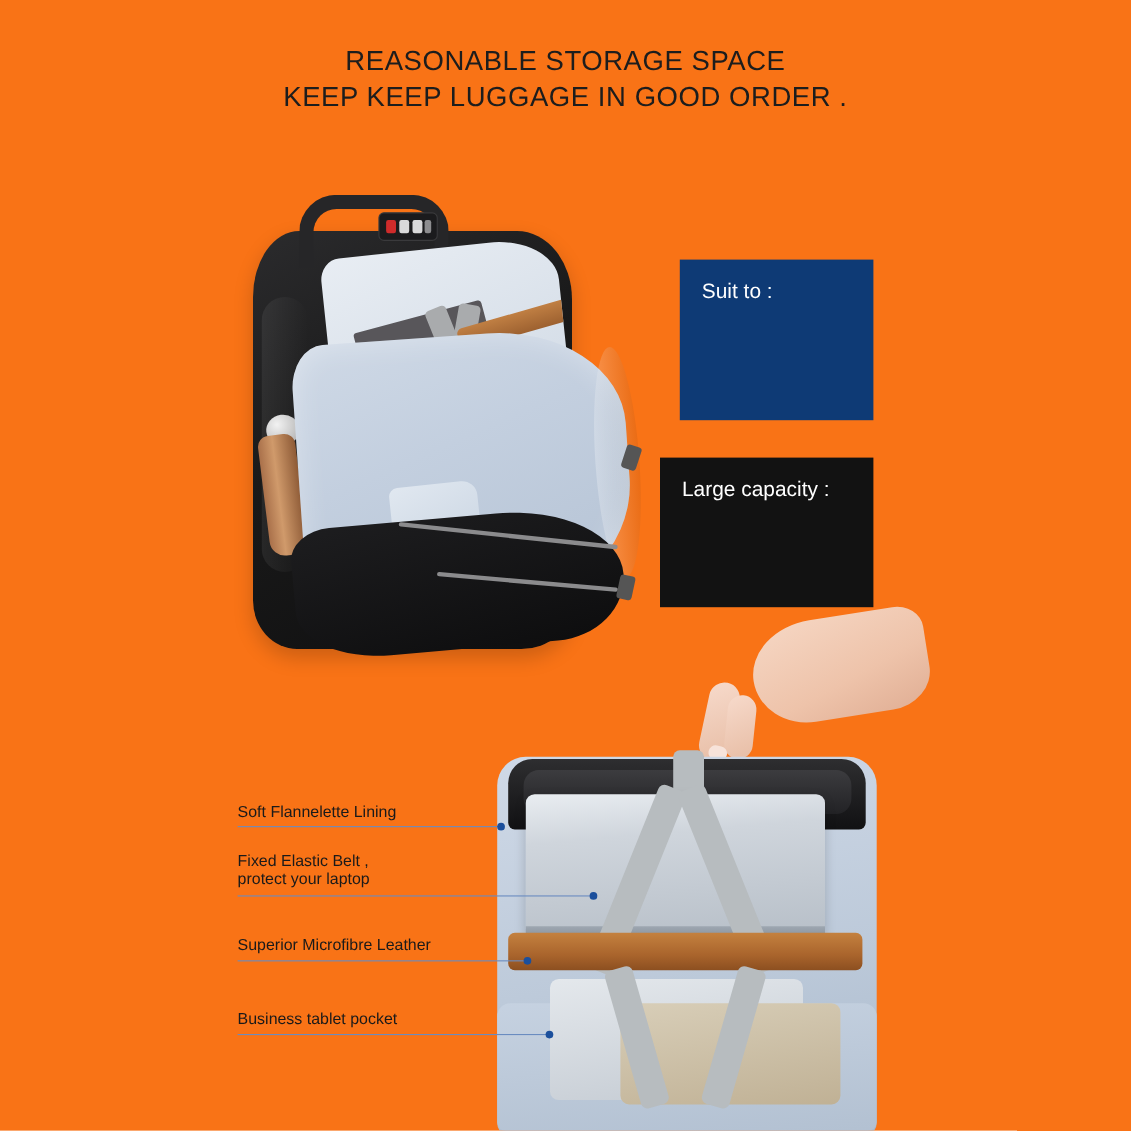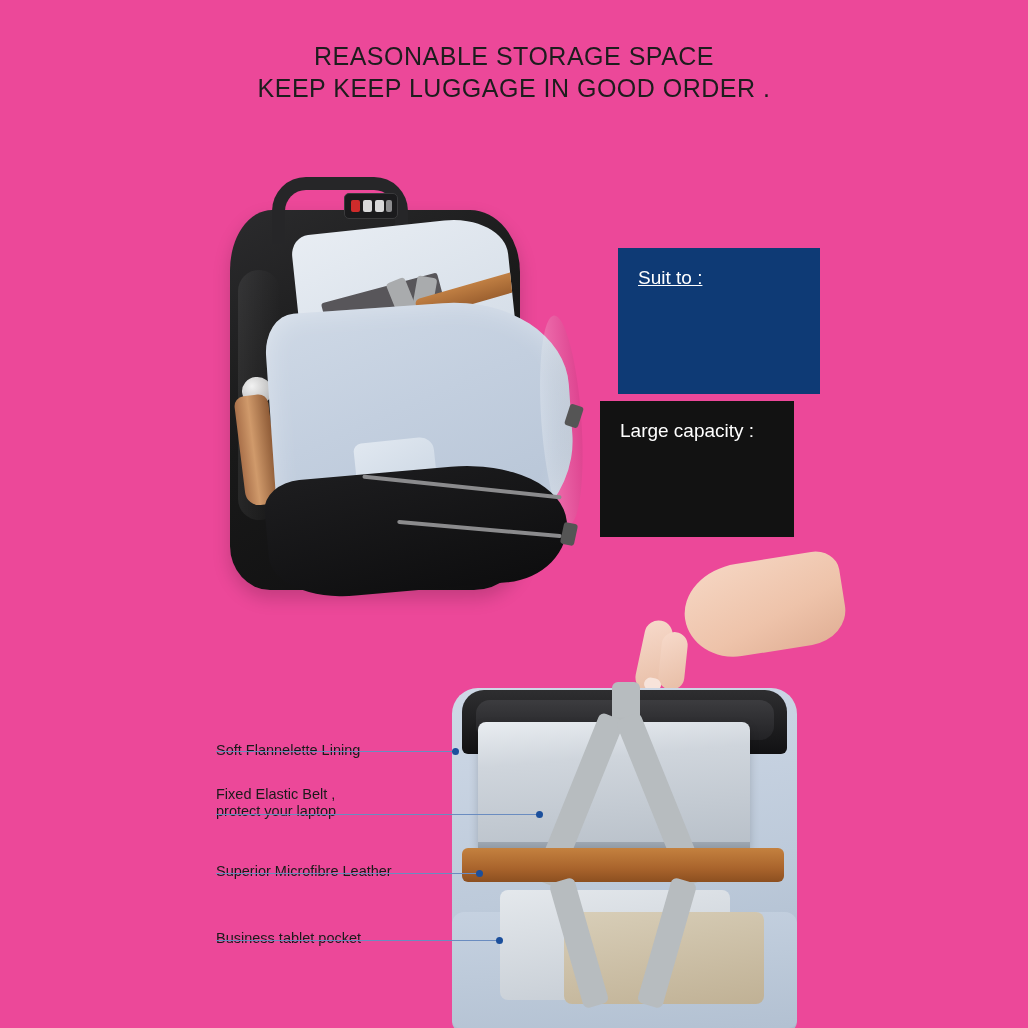--- a/index.html
+++ b/index.html
@@ -9,21 +9,21 @@
   }
   body {
     font-family: "Liberation Sans", sans-serif;
     -webkit-font-smoothing: antialiased;
   }
   .page {
     position: relative;
     width: 1028px;
     height: 1028px;
     overflow: hidden;
-    background: #ec4899;
+    background: #f97316;
   }
 
   
   .headline {
     position: absolute;
     top: 40px;
     left: 0;
     width: 1028px;
     text-align: center;
     color: #1d1d1d;
@@ -231,29 +231,28 @@
 
   
   .card {
     position: absolute;
     padding: 18px 20px 16px 20px;
     box-sizing: border-box;
     color: #ffffff;
   }
   .card-blue {
     left: 618px;
-    top: 248px;
-    width: 202px;
+    top: 236px;
+    width: 176px;
     height: 146px;
     background: #0e3a75;
-    text-decoration: underline;
   }
   .card-dark {
     left: 600px;
-    top: 401px;
+    top: 416px;
     width: 194px;
     height: 136px;
     background: #121212;
   }
   .card-title {
     font-size: 19px;
     margin: 0 0 6px 0;
     line-height: 24px;
   }
   .card-body {
@@ -408,21 +407,20 @@
     opacity: .96;
   }
 
   
   .callout-label {
     position: absolute;
     font-size: 14.5px;
     line-height: 17px;
     color: #1a1a1a;
     white-space: pre-line;
-    margin-top: 11px;
   }
   .leader {
     position: absolute;
     height: 1px;
     background: #6a8cc0;
   }
   .leader-dot {
     position: absolute;
     width: 7px;
     height: 7px;

